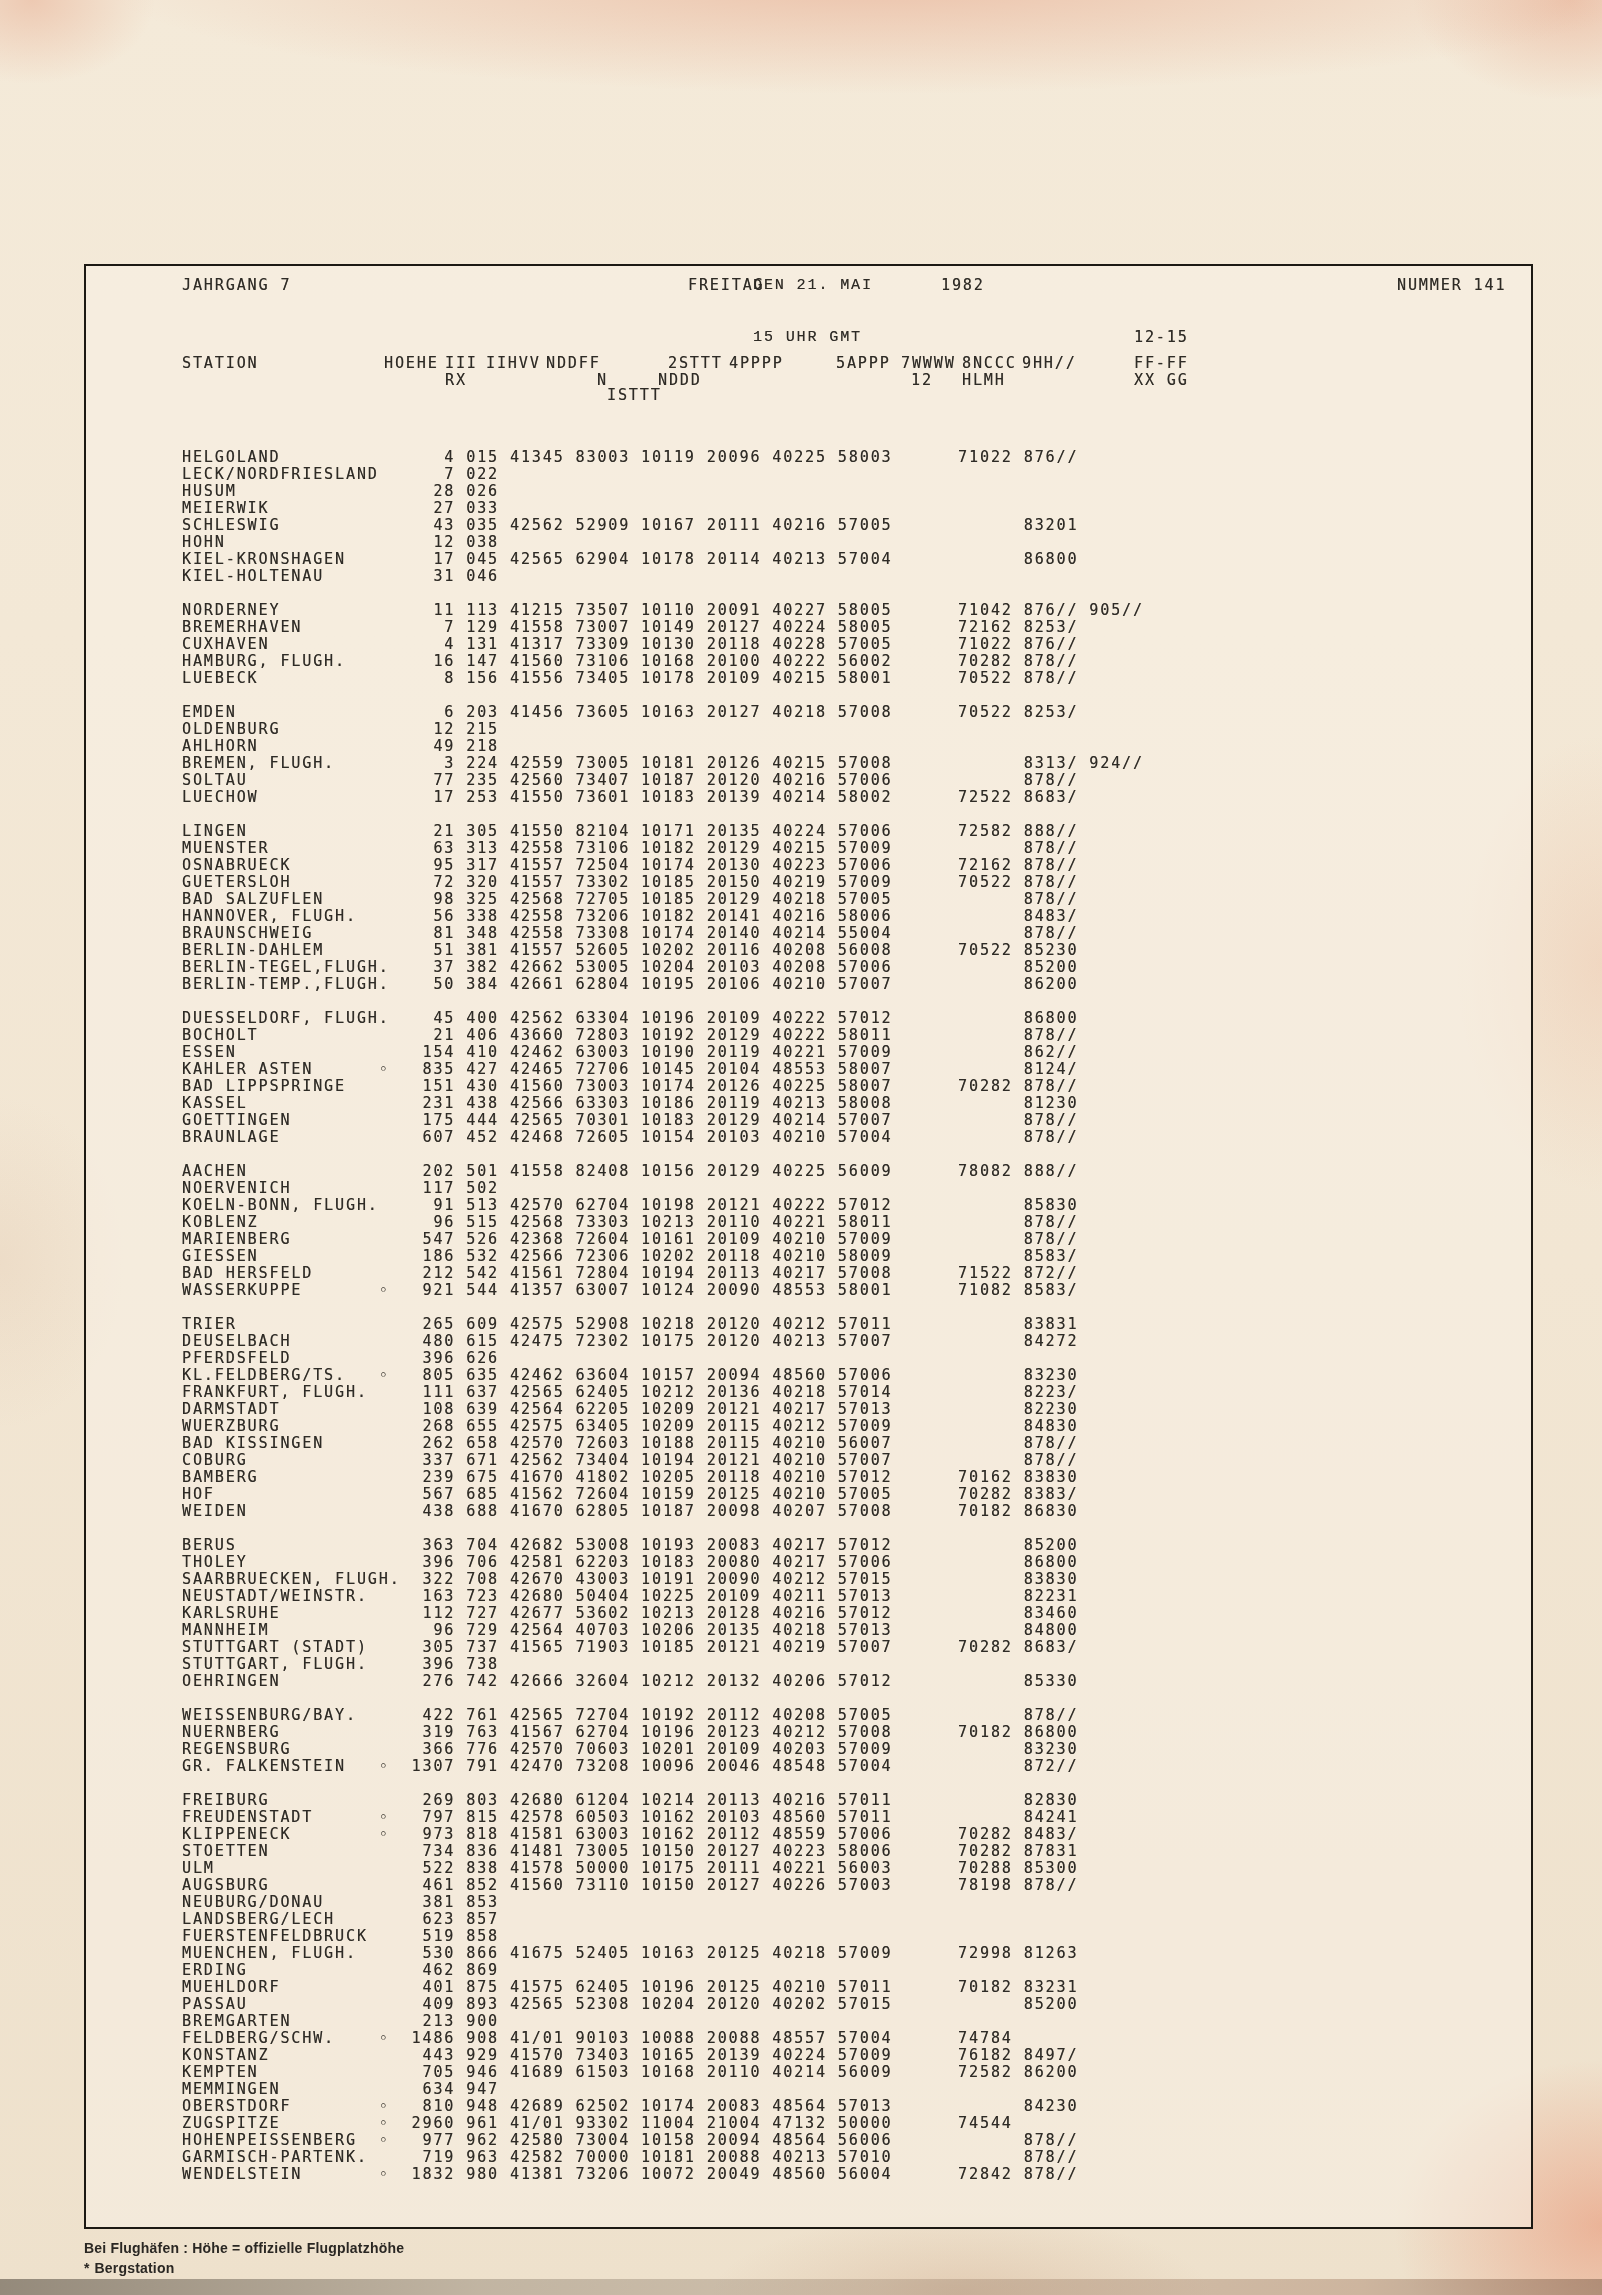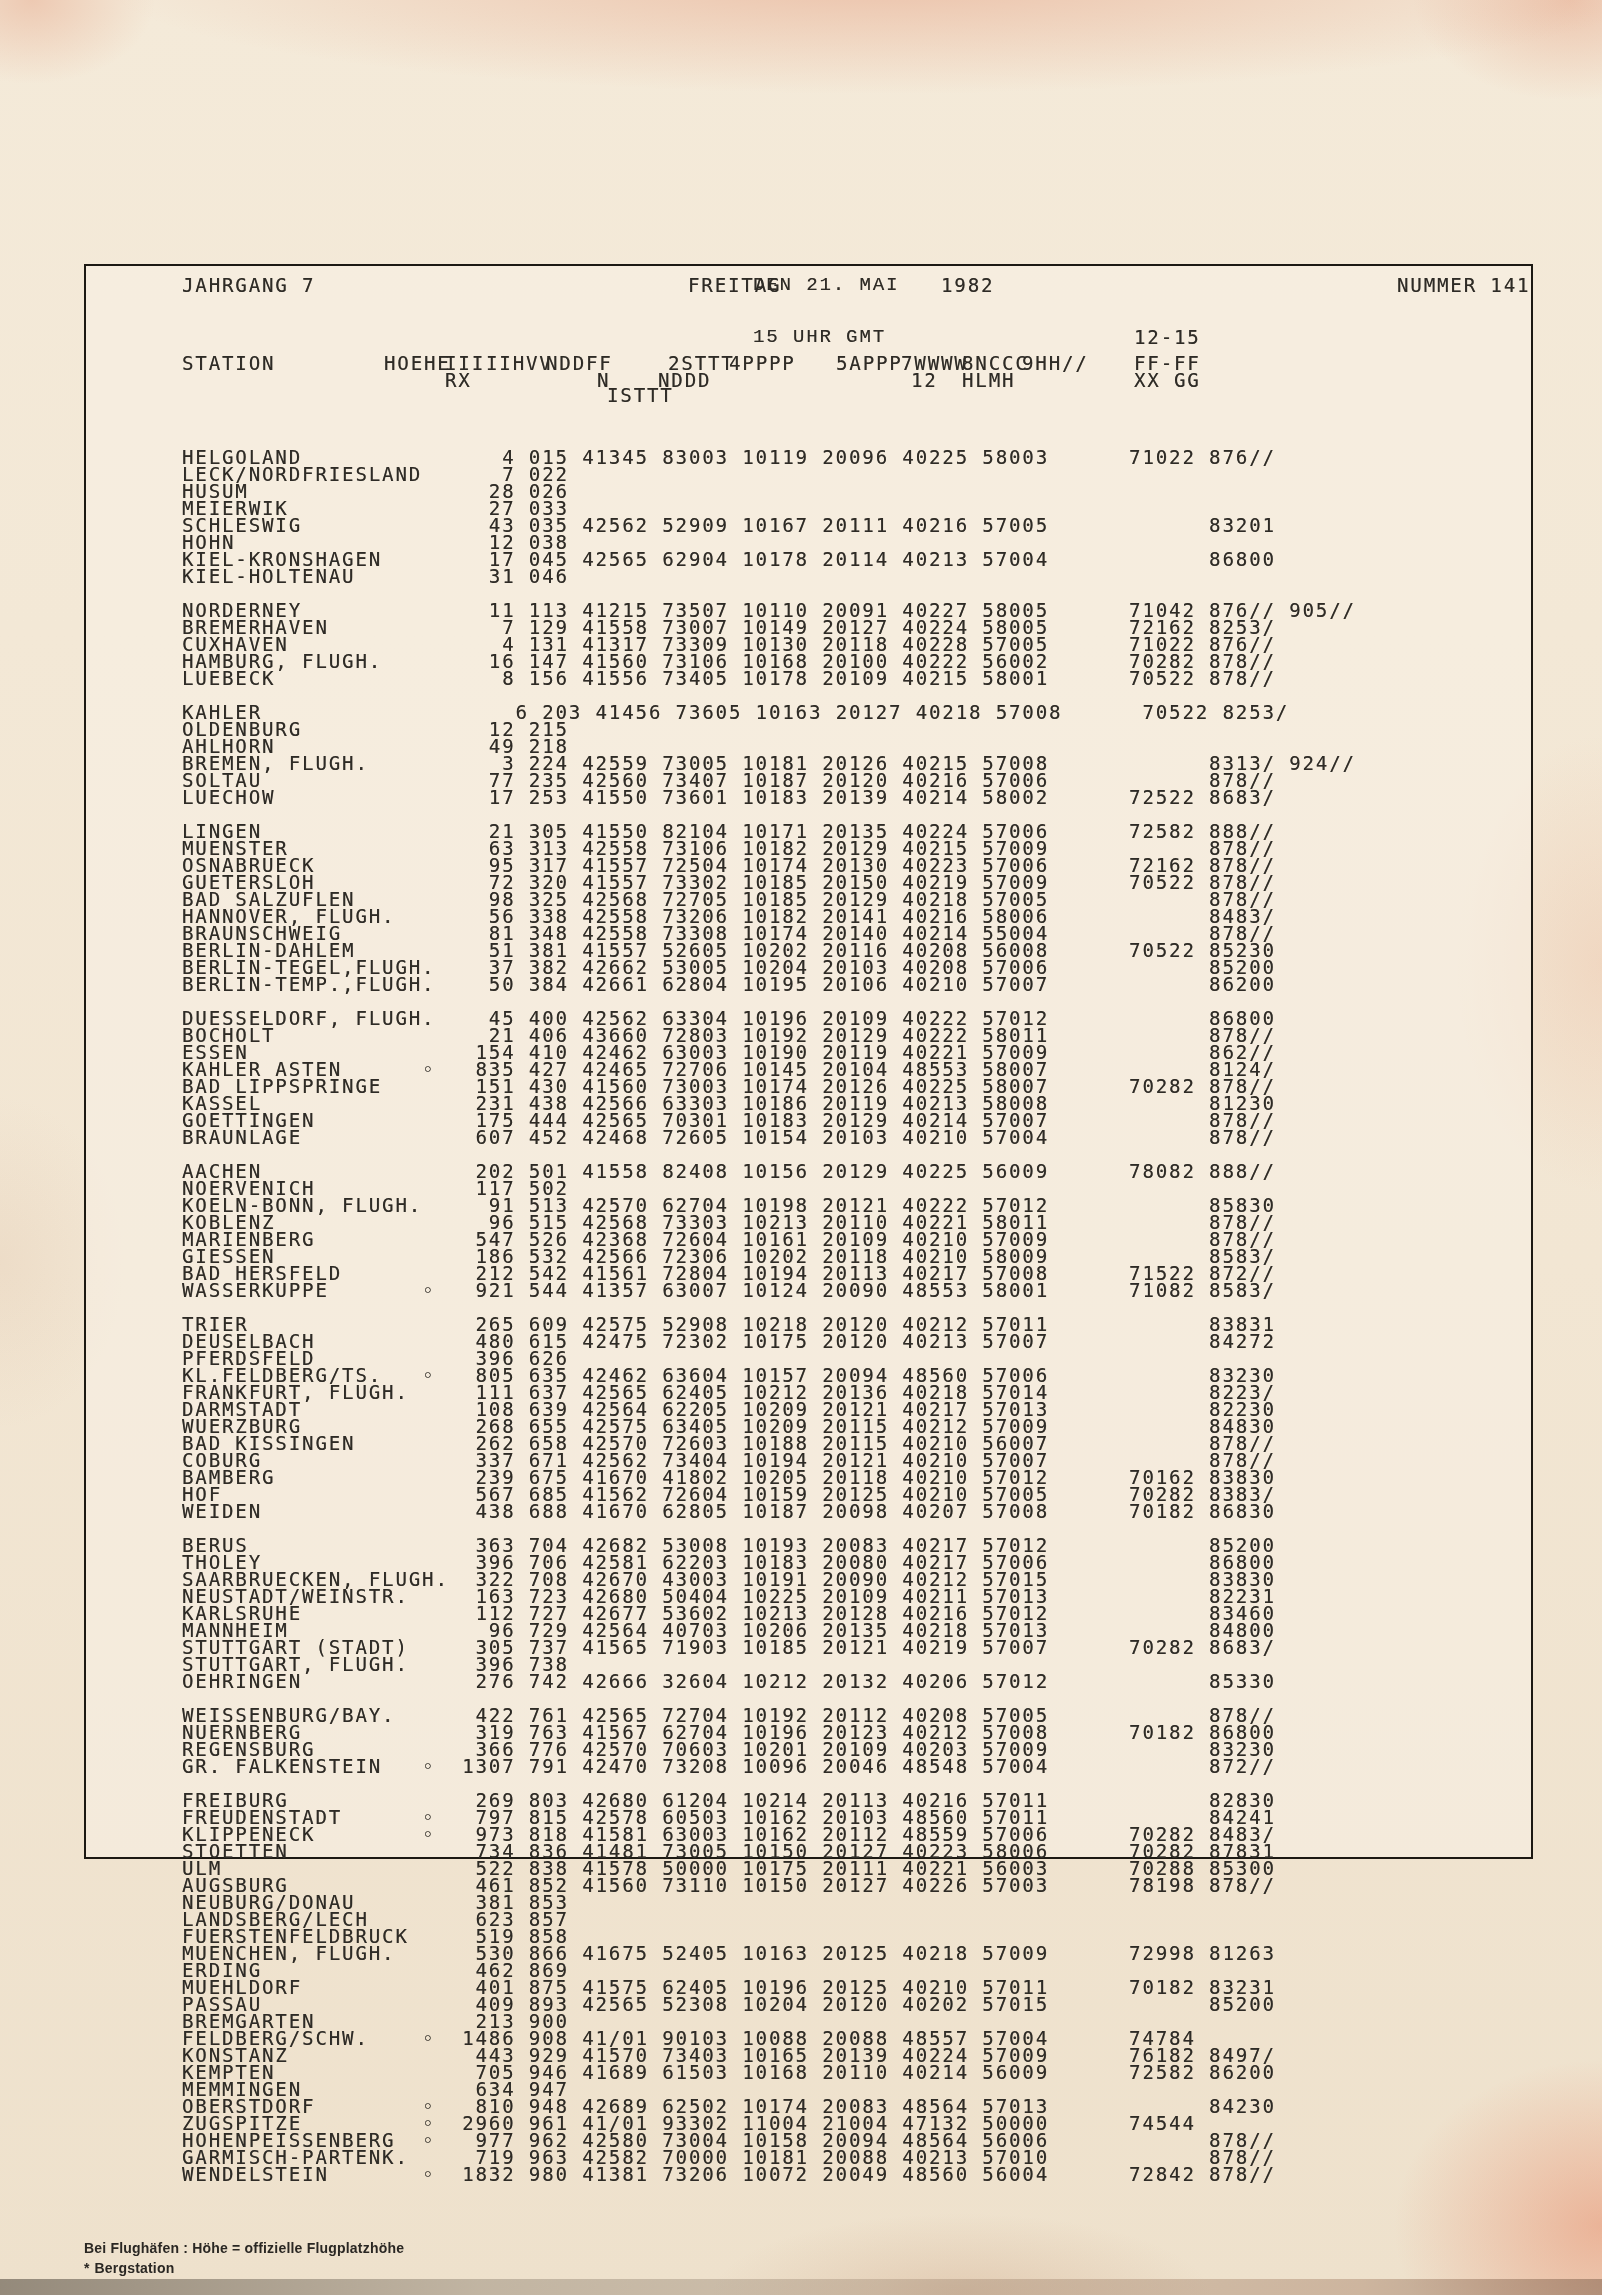--- a/index.html
+++ b/index.html
@@ -19,26 +19,26 @@
       radial-gradient(224px 353px at 100% 42%, rgba(233,170,138,.26), rgba(233,170,138,0) 65%),
       radial-gradient(192px 256px at 0% 55%, rgba(210,170,140,.16), rgba(210,170,140,0) 65%),
       linear-gradient(180deg,#f4ead9 0%,#f2e6d3 55%,#eee1cc 100%);
   }
   .paper::after{
     content:"";position:absolute;left:0;right:0;bottom:0;height:16px;
     background:linear-gradient(90deg, rgba(74,66,56,.55), rgba(110,98,84,.35) 30%,
       rgba(139,115,95,.30) 55%, rgba(160,120,95,.42) 85%, rgba(120,90,70,.50));
   }
   .frame{
-    position:absolute;left:84px;top:264px;width:1449px;height:1595px;
+    position:absolute;left:84px;top:264px;width:1449px;height:1965px;
     box-sizing:border-box;border:2.4px solid #1c1913;
     padding:11.2px 8px 0 96px;
     background:rgba(247,241,229,.55);
     color:#2e2b26;
-    font-size:19px;line-height:17px;letter-spacing:1.9px;
+    font-size:15px;line-height:17px;letter-spacing:1.9px;
     text-shadow:0.2px 0.2px 0 rgba(40,36,30,.55);
   }
   .tl{position:relative;height:17px;}
   .hp,.hcell{position:absolute;top:0;white-space:pre;}
   .c50{left:506px;} .c60{left:571px;font-family:Liberation Mono, monospace;} .c75{left:759px;}
   .c94{left:952px;} .c120{left:1215px;}
   .timeline{margin-top:35px;}
   #colhead1{margin-top:8.8px;}
   .tbody{margin-top:60px;}
   .group{margin-top:17px;}
@@ -107,21 +107,21 @@
           <div class="row"><span>KIEL-HOLTENAU        </span><span>  31</span><span> 046</span><span>                                    </span><span>           </span><span>      </span><span>      </span></div>
         </div>
         <div class="group">
           <div class="row"><span>NORDERNEY            </span><span>  11</span><span> 113</span><span> 41215 73507 10110 20091 40227 58005</span><span>      71042</span><span> 876//</span><span> 905//</span></div>
           <div class="row"><span>BREMERHAVEN          </span><span>   7</span><span> 129</span><span> 41558 73007 10149 20127 40224 58005</span><span>      72162</span><span> 8253/</span><span>      </span></div>
           <div class="row"><span>CUXHAVEN             </span><span>   4</span><span> 131</span><span> 41317 73309 10130 20118 40228 57005</span><span>      71022</span><span> 876//</span><span>      </span></div>
           <div class="row"><span>HAMBURG, FLUGH.      </span><span>  16</span><span> 147</span><span> 41560 73106 10168 20100 40222 56002</span><span>      70282</span><span> 878//</span><span>      </span></div>
           <div class="row"><span>LUEBECK              </span><span>   8</span><span> 156</span><span> 41556 73405 10178 20109 40215 58001</span><span>      70522</span><span> 878//</span><span>      </span></div>
         </div>
         <div class="group">
-          <div class="row"><span>KAHLER                </span><span>   6</span><span> 203</span><span> 41456 73605 10163 20127 40218 57008</span><span>      70522</span><span> 8253/</span><span>      </span></div>
+          <div class="row"><span>EMDEN                </span><span>   6</span><span> 203</span><span> 41456 73605 10163 20127 40218 57008</span><span>      70522</span><span> 8253/</span><span>      </span></div>
           <div class="row"><span>OLDENBURG            </span><span>  12</span><span> 215</span><span>                                    </span><span>           </span><span>      </span><span>      </span></div>
           <div class="row"><span>AHLHORN              </span><span>  49</span><span> 218</span><span>                                    </span><span>           </span><span>      </span><span>      </span></div>
           <div class="row"><span>BREMEN, FLUGH.       </span><span>   3</span><span> 224</span><span> 42559 73005 10181 20126 40215 57008</span><span>           </span><span> 8313/</span><span> 924//</span></div>
           <div class="row"><span>SOLTAU               </span><span>  77</span><span> 235</span><span> 42560 73407 10187 20120 40216 57006</span><span>           </span><span> 878//</span><span>      </span></div>
           <div class="row"><span>LUECHOW              </span><span>  17</span><span> 253</span><span> 41550 73601 10183 20139 40214 58002</span><span>      72522</span><span> 8683/</span><span>      </span></div>
         </div>
         <div class="group">
           <div class="row"><span>LINGEN               </span><span>  21</span><span> 305</span><span> 41550 82104 10171 20135 40224 57006</span><span>      72582</span><span> 888//</span><span>      </span></div>
           <div class="row"><span>MUENSTER             </span><span>  63</span><span> 313</span><span> 42558 73106 10182 20129 40215 57009</span><span>           </span><span> 878//</span><span>      </span></div>
           <div class="row"><span>OSNABRUECK           </span><span>  95</span><span> 317</span><span> 41557 72504 10174 20130 40223 57006</span><span>      72162</span><span> 878//</span><span>      </span></div>

